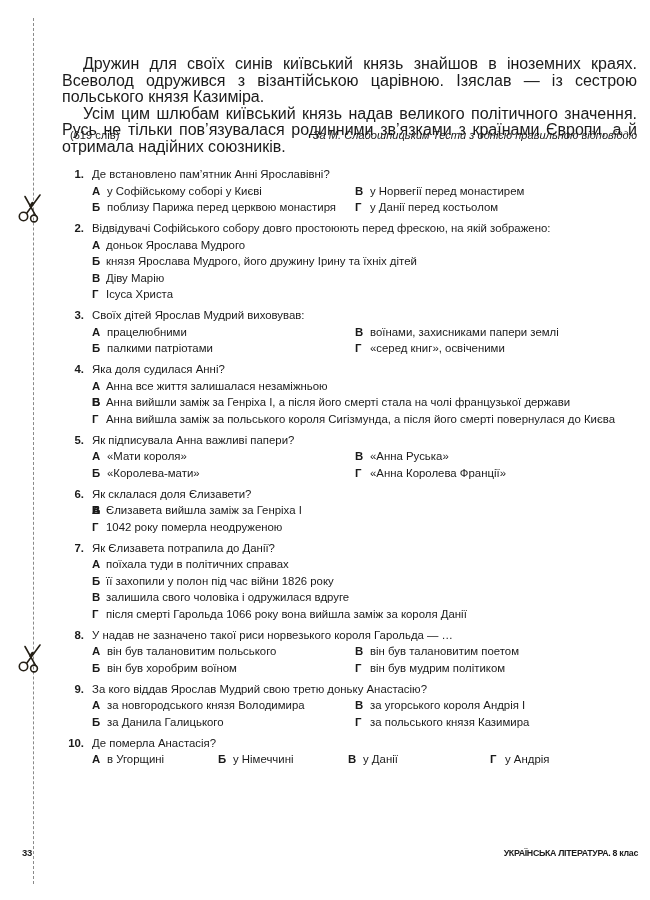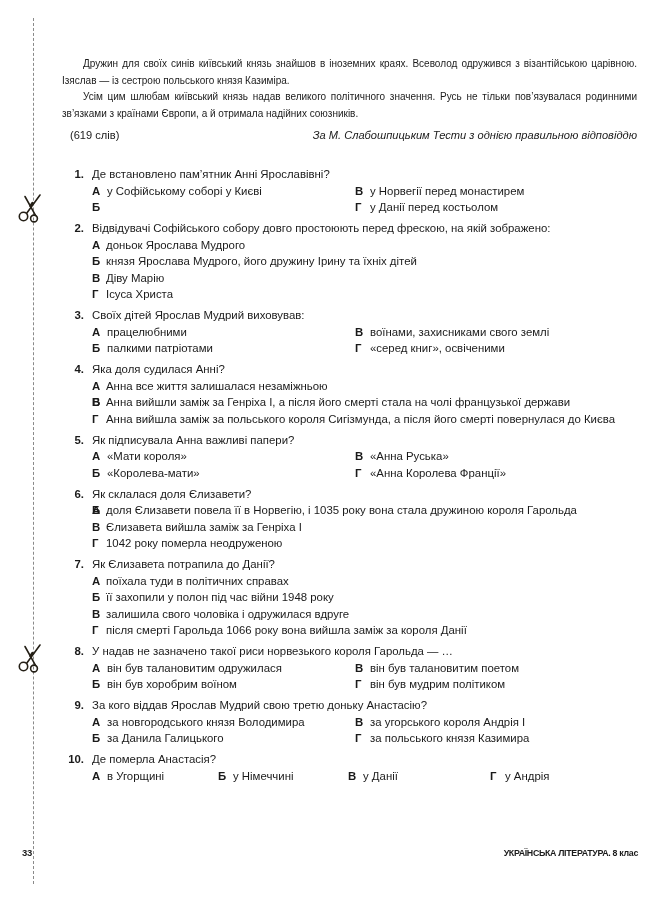--- a/index.html
+++ b/index.html
@@ -48,21 +48,21 @@
     top: 0;
     width: 580px;
     height: 900px;
   }
 
   #passage {
     position: absolute;
     left: 4px;
     top: 56px;
     width: 575px;
-    font-size: 10px;
+    font-size: 16px;
     line-height: 16.6px;
     text-align: justify;
     color: #1b1b1b;
   }
   #passage p { margin: 0; }
   #passage p.indent { text-indent: 21px; }
 
   #credit-row {
     position: absolute;
     left: 4px;
@@ -230,40 +230,40 @@
 
   <div id="questions">
       <div class="question">
         <div class="q-head"><span class="q-num">1.</span><span class="q-text">Де встановлено пам’ятник Анні Ярославівні?</span></div>
         <div class="options two-col">
           <div class="opt-row">
             <div class="opt col1"><span class="opt-letter">А</span><span>у Софійському соборі у Києві</span></div>
             <div class="opt col2"><span class="opt-letter">В</span><span>у Норвегії перед монастирем</span></div>
           </div>
           <div class="opt-row">
-            <div class="opt col1"><span class="opt-letter">Б</span></div>
+            <div class="opt col1"><span class="opt-letter">Б</span><span>поблизу Парижа перед церквою монастиря</span></div>
             <div class="opt col2"><span class="opt-letter">Г</span><span>у Данії перед костьолом</span></div>
           </div>
         </div>
       </div>
       <div class="question">
         <div class="q-head"><span class="q-num">2.</span><span class="q-text">Відвідувачі Софійського собору довго простоюють перед фрескою, на якій зображено:</span></div>
         <div class="options stacked">
           <div class="opt"><span class="opt-letter">А</span><span>доньок Ярослава Мудрого</span></div>
           <div class="opt"><span class="opt-letter">Б</span><span>князя Ярослава Мудрого, його дружину Ірину та їхніх дітей</span></div>
           <div class="opt"><span class="opt-letter">В</span><span>Діву Марію</span></div>
           <div class="opt"><span class="opt-letter">Г</span><span>Ісуса Христа</span></div>
         </div>
       </div>
       <div class="question">
         <div class="q-head"><span class="q-num">3.</span><span class="q-text">Своїх дітей Ярослав Мудрий виховував:</span></div>
         <div class="options two-col">
           <div class="opt-row">
             <div class="opt col1"><span class="opt-letter">А</span><span>працелюбними</span></div>
-            <div class="opt col2"><span class="opt-letter">В</span><span>воїнами, захисниками свого землі</span></div>
+            <div class="opt col2"><span class="opt-letter">В</span><span>воїнами, захисниками папери землі</span></div>
           </div>
           <div class="opt-row">
             <div class="opt col1"><span class="opt-letter">Б</span><span>палкими патріотами</span></div>
             <div class="opt col2"><span class="opt-letter">Г</span><span>«серед книг», освіченими</span></div>
           </div>
         </div>
       </div>
       <div class="question">
         <div class="q-head"><span class="q-num">4.</span><span class="q-text">Яка доля судилася Анні?</span></div>
         <div class="options stacked">
@@ -283,39 +283,39 @@
           <div class="opt-row">
             <div class="opt col1"><span class="opt-letter">Б</span><span>«Королева-мати»</span></div>
             <div class="opt col2"><span class="opt-letter">Г</span><span>«Анна Королева Франції»</span></div>
           </div>
         </div>
       </div>
       <div class="question">
         <div class="q-head"><span class="q-num">6.</span><span class="q-text">Як склалася доля Єлизавети?</span></div>
         <div class="options stacked">
           <div class="opt"><span class="opt-letter">А</span></div>
-          <div class="opt"><span class="opt-letter">Б</span><span>доля Єлизавети повела її в Норвегію, і 1035 року вона стала дружиною короля Гарольда</span></div>
+          <div class="opt"><span class="opt-letter">Б</span></div>
           <div class="opt"><span class="opt-letter">В</span><span>Єлизавета вийшла заміж за Генріха І</span></div>
           <div class="opt"><span class="opt-letter">Г</span><span>1042 року померла неодруженою</span></div>
         </div>
       </div>
       <div class="question">
         <div class="q-head"><span class="q-num">7.</span><span class="q-text">Як Єлизавета потрапила до Данії?</span></div>
         <div class="options stacked">
           <div class="opt"><span class="opt-letter">А</span><span>поїхала туди в політичних справах</span></div>
-          <div class="opt"><span class="opt-letter">Б</span><span>її захопили у полон під час війни 1948 року</span></div>
+          <div class="opt"><span class="opt-letter">Б</span><span>її захопили у полон під час війни 1826 року</span></div>
           <div class="opt"><span class="opt-letter">В</span><span>залишила свого чоловіка і одружилася вдруге</span></div>
           <div class="opt"><span class="opt-letter">Г</span><span>після смерті Гарольда 1066 року вона вийшла заміж за короля Данії</span></div>
         </div>
       </div>
       <div class="question">
         <div class="q-head"><span class="q-num">8.</span><span class="q-text">У надав не зазначено такої риси норвезького короля Гарольда — …</span></div>
         <div class="options two-col">
           <div class="opt-row">
-            <div class="opt col1"><span class="opt-letter">А</span><span>він був талановитим одружилася</span></div>
+            <div class="opt col1"><span class="opt-letter">А</span><span>він був талановитим польського</span></div>
             <div class="opt col2"><span class="opt-letter">В</span><span>він був талановитим поетом</span></div>
           </div>
           <div class="opt-row">
             <div class="opt col1"><span class="opt-letter">Б</span><span>він був хоробрим воїном</span></div>
             <div class="opt col2"><span class="opt-letter">Г</span><span>він був мудрим політиком</span></div>
           </div>
         </div>
       </div>
       <div class="question">
         <div class="q-head"><span class="q-num">9.</span><span class="q-text">За кого віддав Ярослав Мудрий свою третю доньку Анастасію?</span></div>

